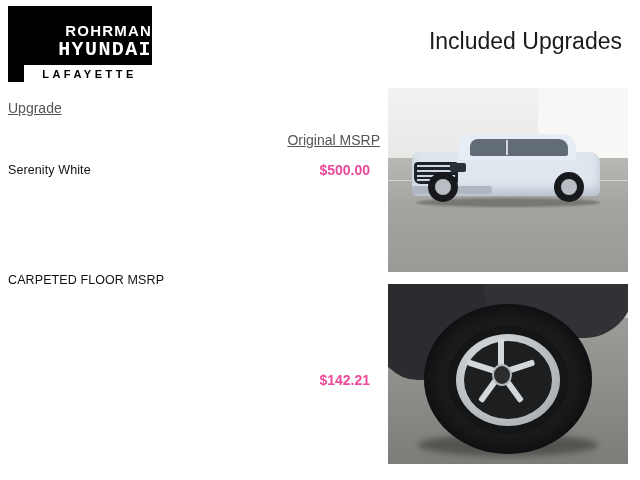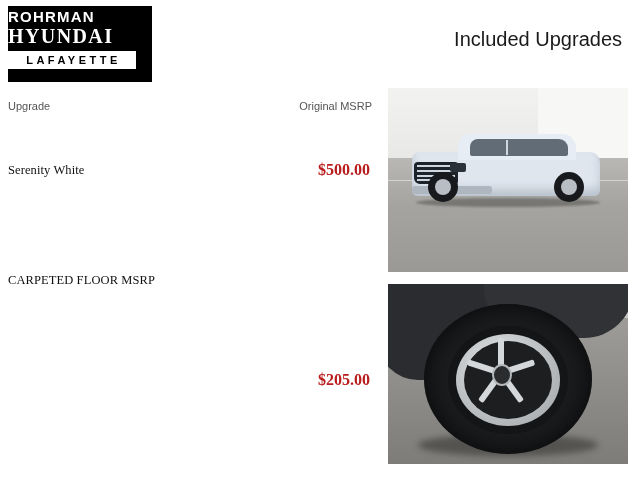--- a/index.html
+++ b/index.html
@@ -27,40 +27,40 @@
 
   .logo-box {
     position: absolute;
     left: 8px;
     top: 6px;
     width: 144px;
     height: 76px;
     background: #000000;
     display: flex;
     flex-direction: column;
-    align-items: flex-start;
+    align-items: flex-end;
     justify-content: flex-start;
-    padding-top: 2px;
+    padding-top: 16px;
     box-sizing: border-box;
   }
   .logo-line1 {
     color: #ffffff;
     font-size: 15px;
     font-weight: bold;
     letter-spacing: 1.2px;
     line-height: 17px;
     font-family: "Liberation Sans", sans-serif;
   }
   .logo-line2 {
     color: #ffffff;
     font-size: 20px;
     font-weight: bold;
     letter-spacing: 1.4px;
     line-height: 22px;
-    font-family: Liberation Serif, serif;
+    font-family: Liberation Mono, monospace;
   }
   .logo-line3-wrap {
     background: #ffffff;
     width: 128px;
     height: 18px;
     margin-top: 4px;
     display: flex;
     align-items: center;
     justify-content: center;
   }
@@ -70,71 +70,71 @@
     font-weight: bold;
     letter-spacing: 3.5px;
     line-height: 12px;
     padding-left: 3px;
   }
 
   .page-title {
     position: absolute;
     right: 18px;
     top: 28px;
-    font-size: 20px;
+    font-size: 23px;
     color: #1a1a1a;
     font-family: "Liberation Sans", sans-serif;
     font-weight: normal;
   }
 
   
   .table {
     position: absolute;
     left: 0;
     top: 88px;
     width: 388px;
     height: 348px;
   }
 
   .col-head {
     position: absolute;
     top: 12px;
-    font-size: 11px;
+    font-size: 14px;
     color: #555555;
     font-family: "Liberation Sans", sans-serif;
+    text-decoration: underline;
   }
   .col-head.upgrade { left: 8px; }
-  .col-head.msrp { right: 16px; }
+  .col-head.msrp { right: 8px; margin-top: 32px; }
 
   .row {
     position: absolute;
     left: 0;
     width: 384px;
     height: 40px;
     display: flex;
     align-items: center;
-    font-family: Liberation Serif, serif;
   }
   .row-0 { top: 62px; }
   .row-1 { top: 172px; }
   .row-2 { top: 272px; }
 
   .row-label {
     position: absolute;
     left: 8px;
     font-size: 12.5px;
     color: #111111;
     letter-spacing: 0.1px;
   }
   .row-price {
     position: absolute;
     right: 14px;
-    font-size: 16px;
+    font-size: 14px;
     font-weight: bold;
-    color: #b91c1c;
+    color: #ec4899;
   }
 
   
   .photo {
     position: absolute;
     left: 388px;
     width: 240px;
     overflow: hidden;
   }
   .photo-top { top: 88px; height: 184px; background: #d8d8d6; }
@@ -335,21 +335,21 @@
   <div class="row row-0">
     <div class="row-label">Serenity White</div>
     <div class="row-price">$500.00</div>
   </div>
 
   <div class="row row-1">
     <div class="row-label">CARPETED FLOOR MSRP</div>
   </div>
 
   <div class="row row-2">
-    <div class="row-price">$205.00</div>
+    <div class="row-price">$142.21</div>
   </div>
 
 </div>
 
 <div class="photo photo-top">
   <div class="sky"></div>
   <div class="wall"></div>
   <div class="ground"></div>
   <div class="ground-line"></div>
 

